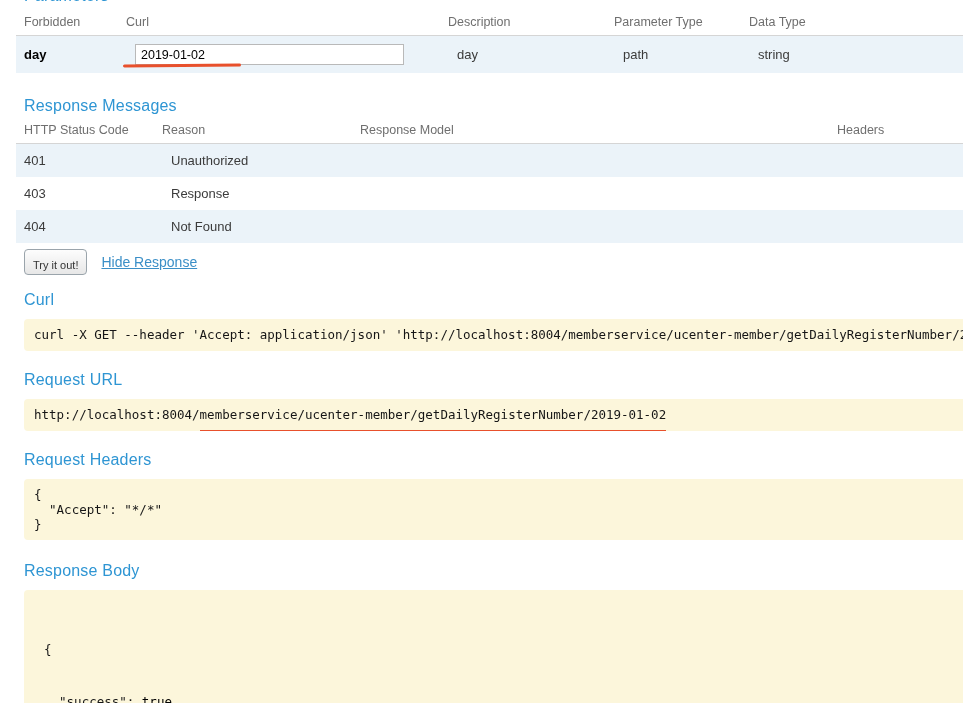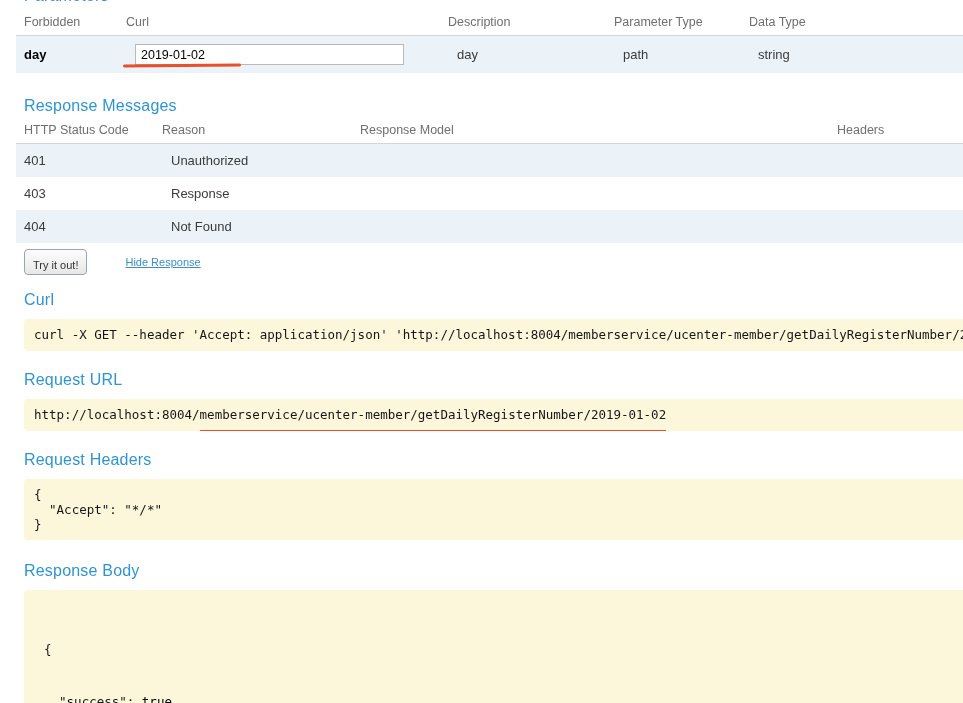--- a/index.html
+++ b/index.html
@@ -69,21 +69,21 @@
 
   .actions { margin-top: 6px; display: flex; align-items: center; gap: 14px; }
   .try-btn {
     font-family: "Liberation Sans", sans-serif;
     font-size: 11px; color: #333;
     padding: 9px 8px 3px;
     border: 1px solid #9aa4ab; border-radius: 4px;
     background: linear-gradient(#fdfdfd, #e7e7e7);
     cursor: pointer;
   }
-  .hide-link { font-size: 11px; color: #3b8fc7; text-decoration: underline; cursor: pointer; margin-left: 24px; }
+  .hide-link { font-size: 14px; color: #3b8fc7; text-decoration: underline; cursor: pointer; }
 
   .code {
     background: #fcf6db;
     border-radius: 4px;
     margin-top: 10px;
     padding: 8px 10px;
     font-family: "DejaVu Sans Mono", "DejaVu Sans", monospace;
     font-size: 12.5px;
     color: #161616;
     width: 1126px;

